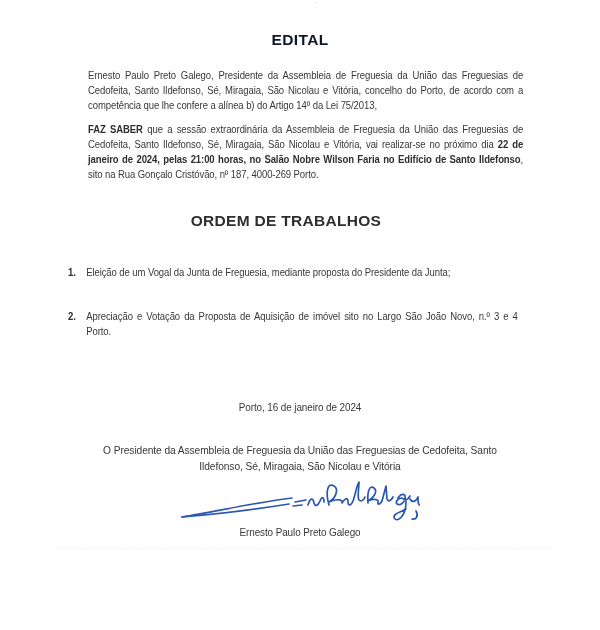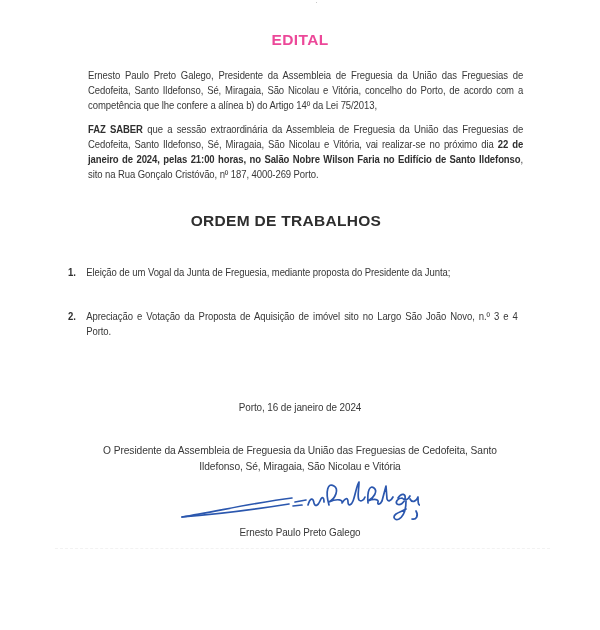--- a/index.html
+++ b/index.html
@@ -8,21 +8,21 @@
     background:#ffffff;
     font-family:"Liberation Sans", sans-serif;
     color:#383838;
     position:relative;
     overflow:hidden;
   }
   .abs { position:absolute; }
   .doc-title {
     top:31px; left:0; width:600px;
     text-align:center;
-    font-size:15.5px; font-weight:bold; color:#ec4899;
+    font-size:15.5px; font-weight:bold; color:#0f172a;
     letter-spacing:0.4px;
   }
   .section-heading {
     top:212px; left:0; width:572px;
     text-align:center;
     font-size:15.5px; font-weight:bold; color:#2e2e2e;
     letter-spacing:0.3px;
   }
   .para {
     left:88px; width:503px;

